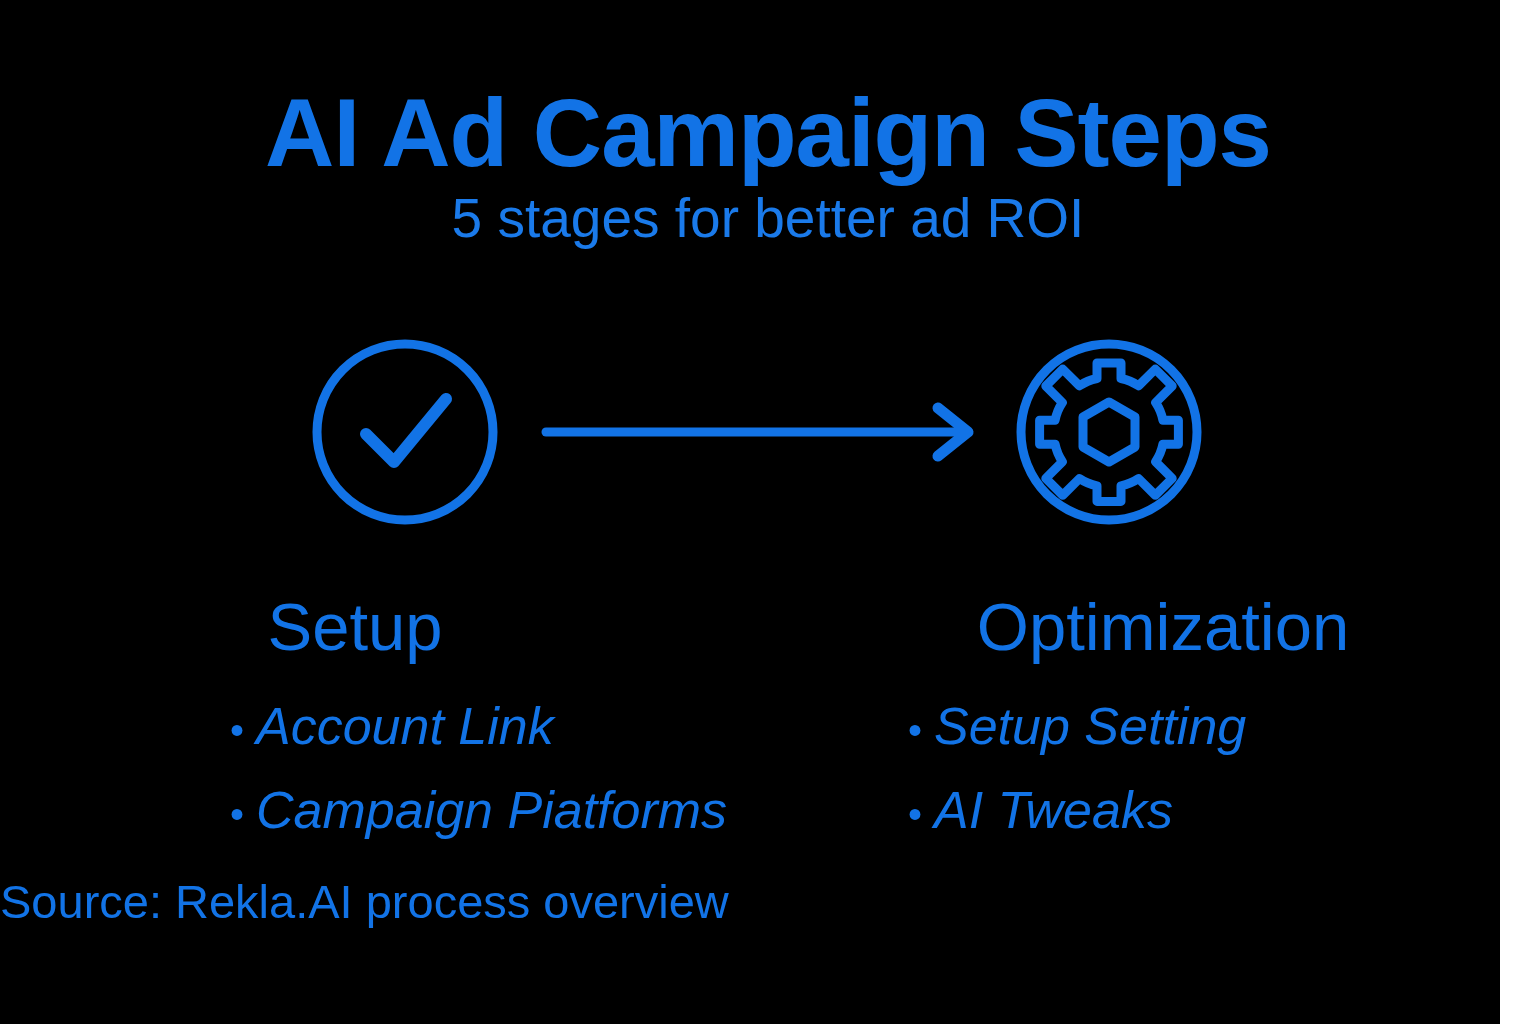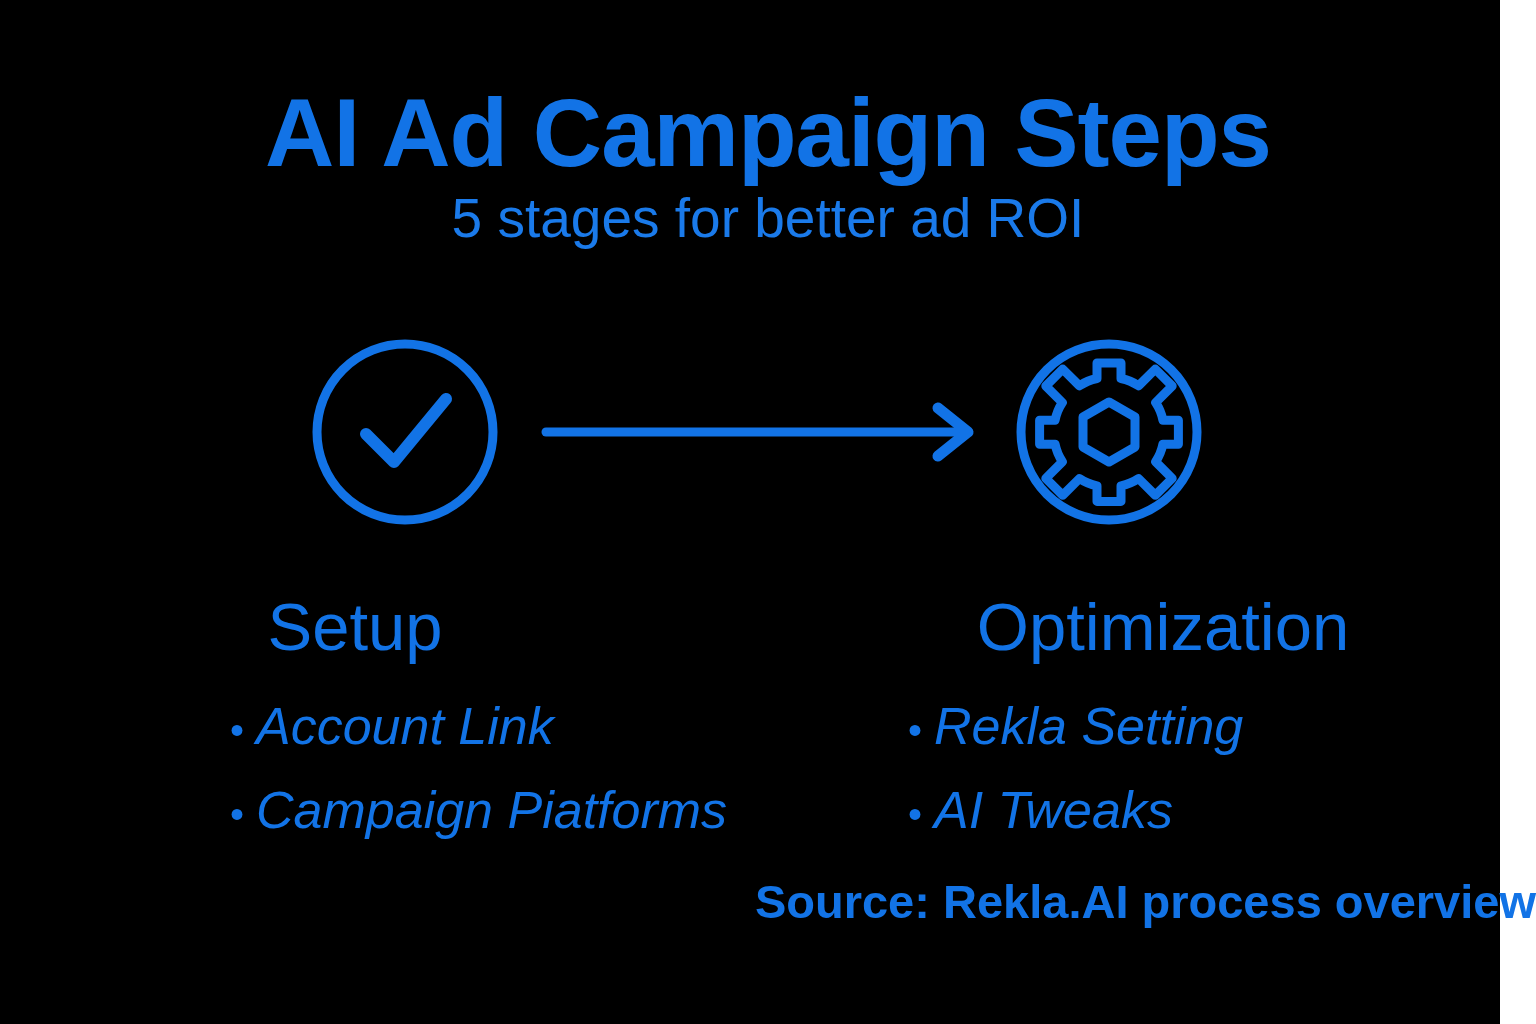--- a/index.html
+++ b/index.html
@@ -129,23 +129,23 @@
     line-height: 80px;
   }
   .bullet-text { flex: none; font-style: italic; }
 
   
   .source {
     position: absolute;
     left: 0;
     top: 874px;
     width: 1536px;
-    text-align: right;
+    text-align: left;
     font-size: 47px;
-    font-weight: 700;
+    font-weight: 400;
     color: #1273E6;
     white-space: nowrap;
   }
 </style>
 </head>
 <body>
 
 <div class="canvas">
 
   <div class="header">
@@ -203,21 +203,21 @@
           <span class="bullet-text">Campaign Piatforms</span>
         </li>
       </ul>
     </div>
 
     <div class="col right">
       <div class="col-heading">Optimization</div>
       <ul class="bullets">
         <li class="bullet">
           <span class="bullet-dot">•</span>
-          <span class="bullet-text">Rekla Setting</span>
+          <span class="bullet-text">Setup Setting</span>
         </li>
         <li class="bullet">
           <span class="bullet-dot">•</span>
           <span class="bullet-text">AI Tweaks</span>
         </li>
       </ul>
     </div>
 
   </div>
 

